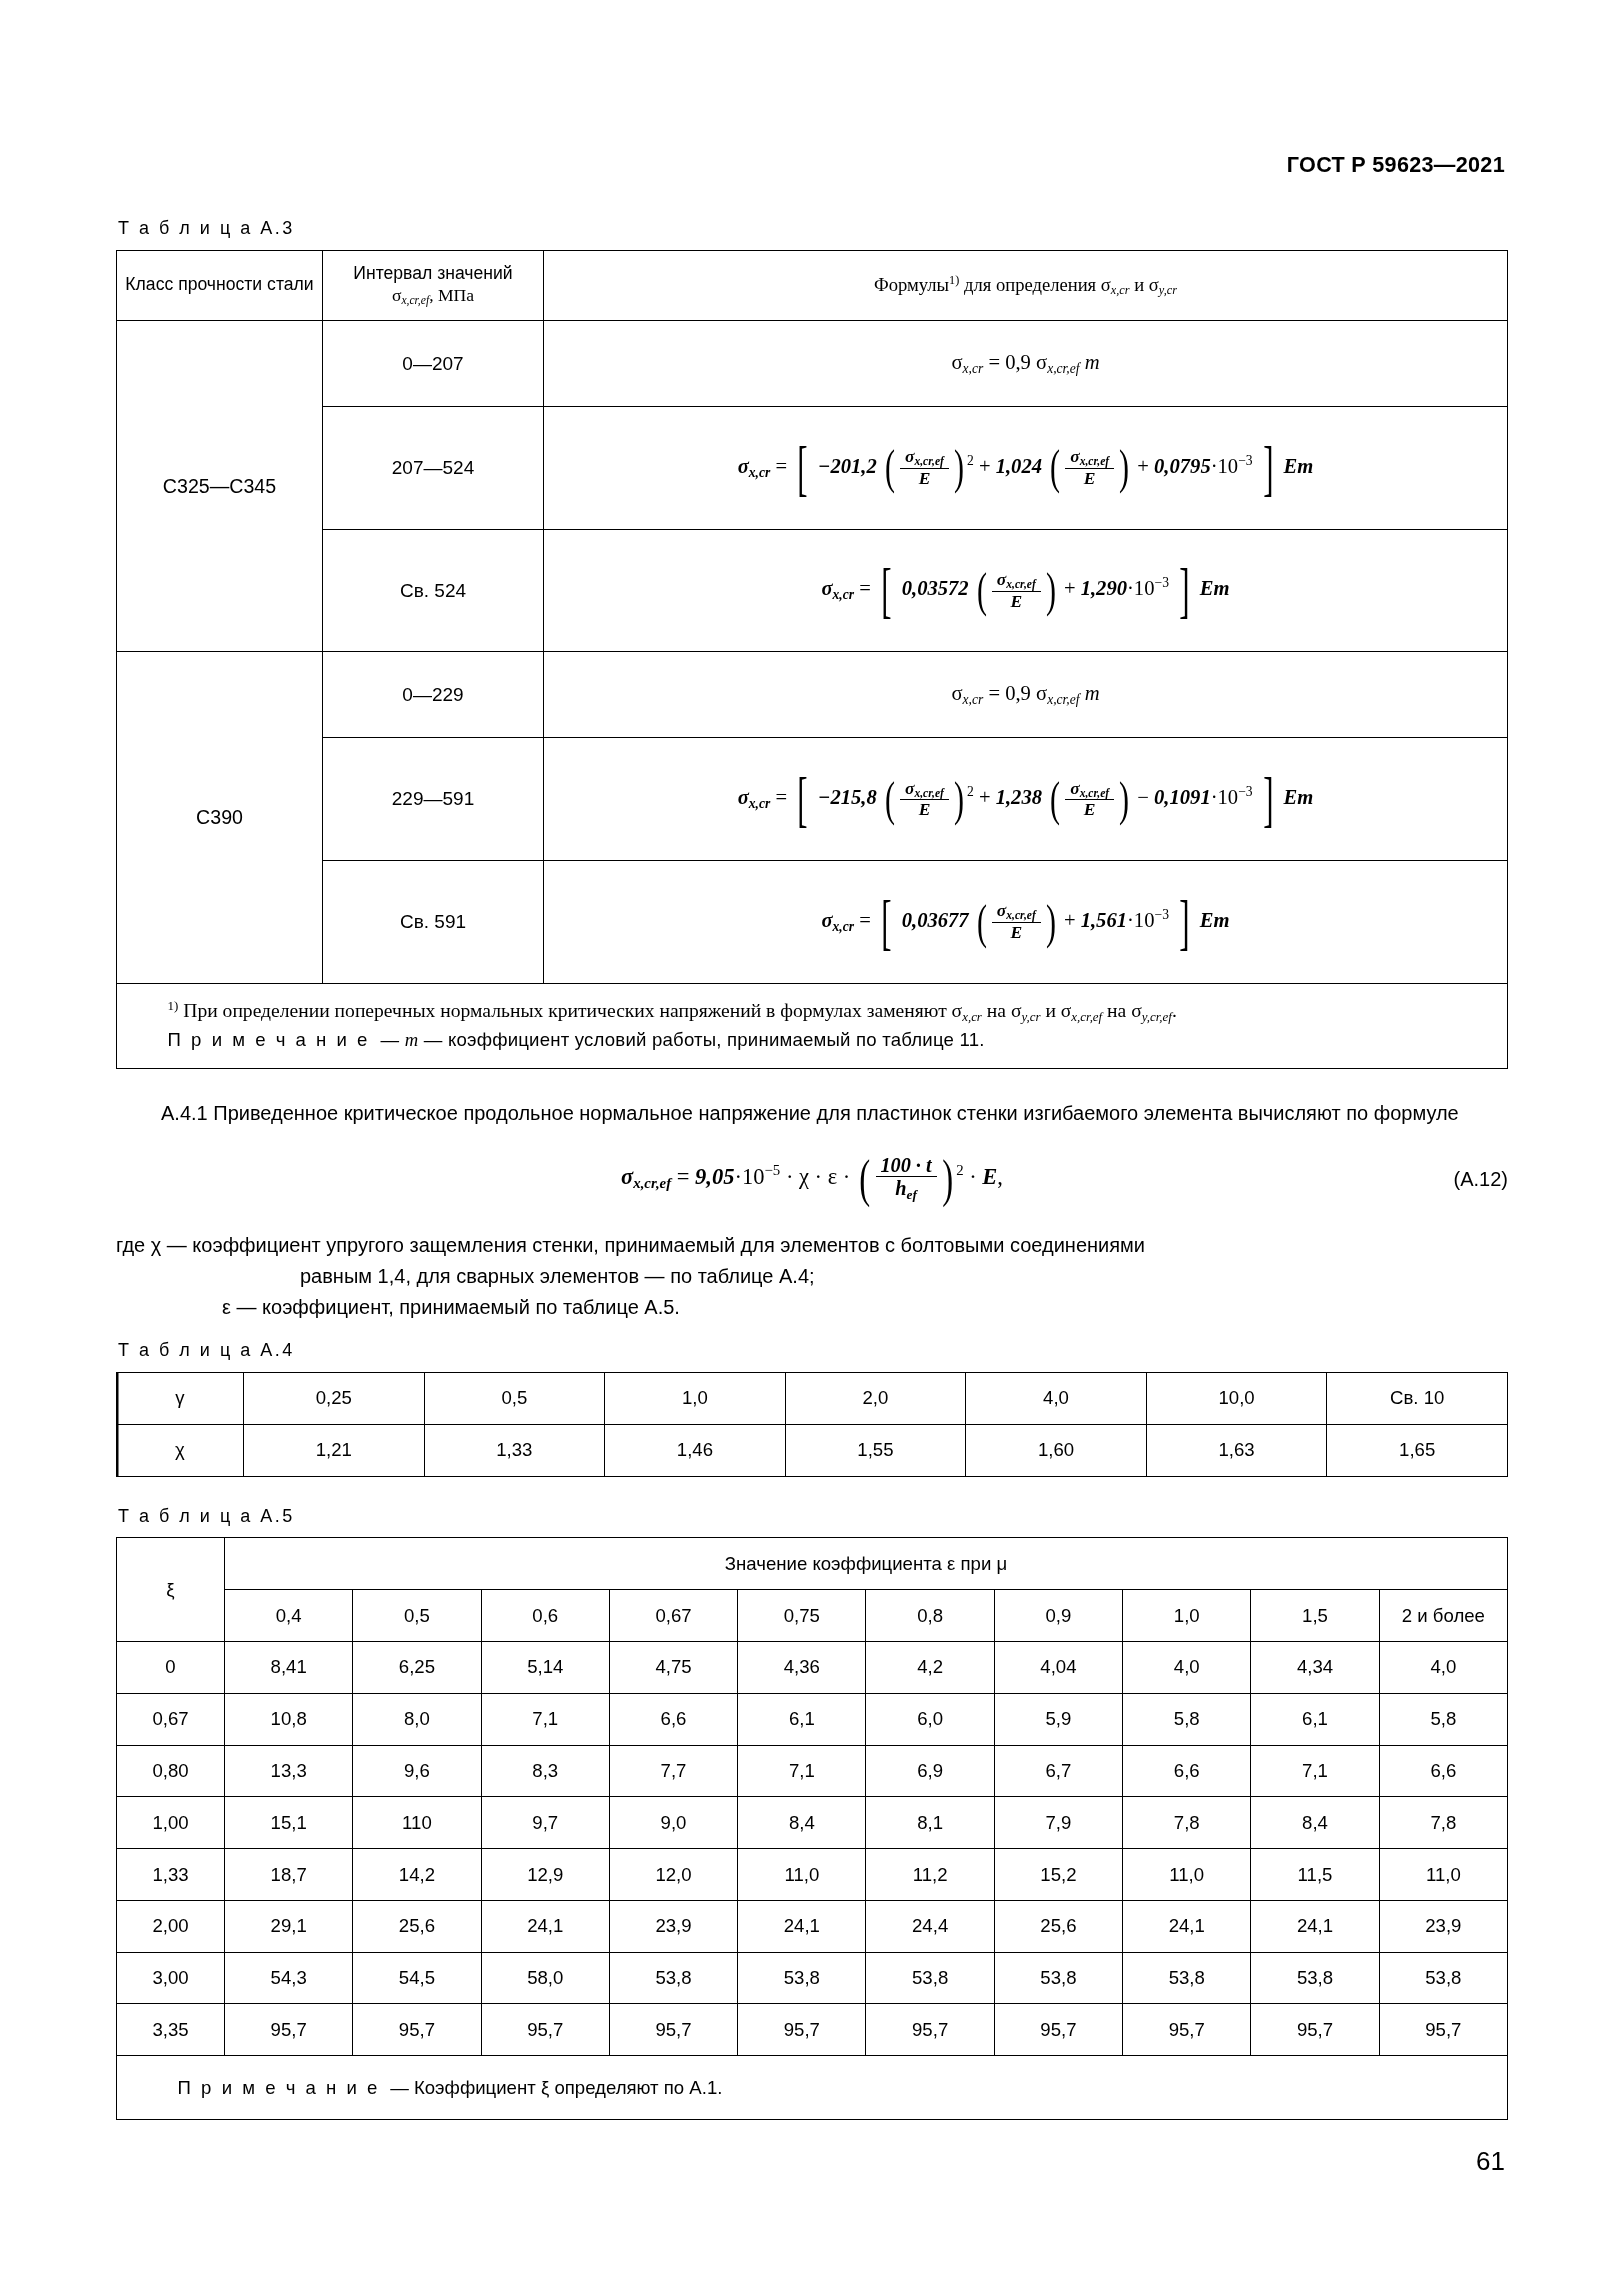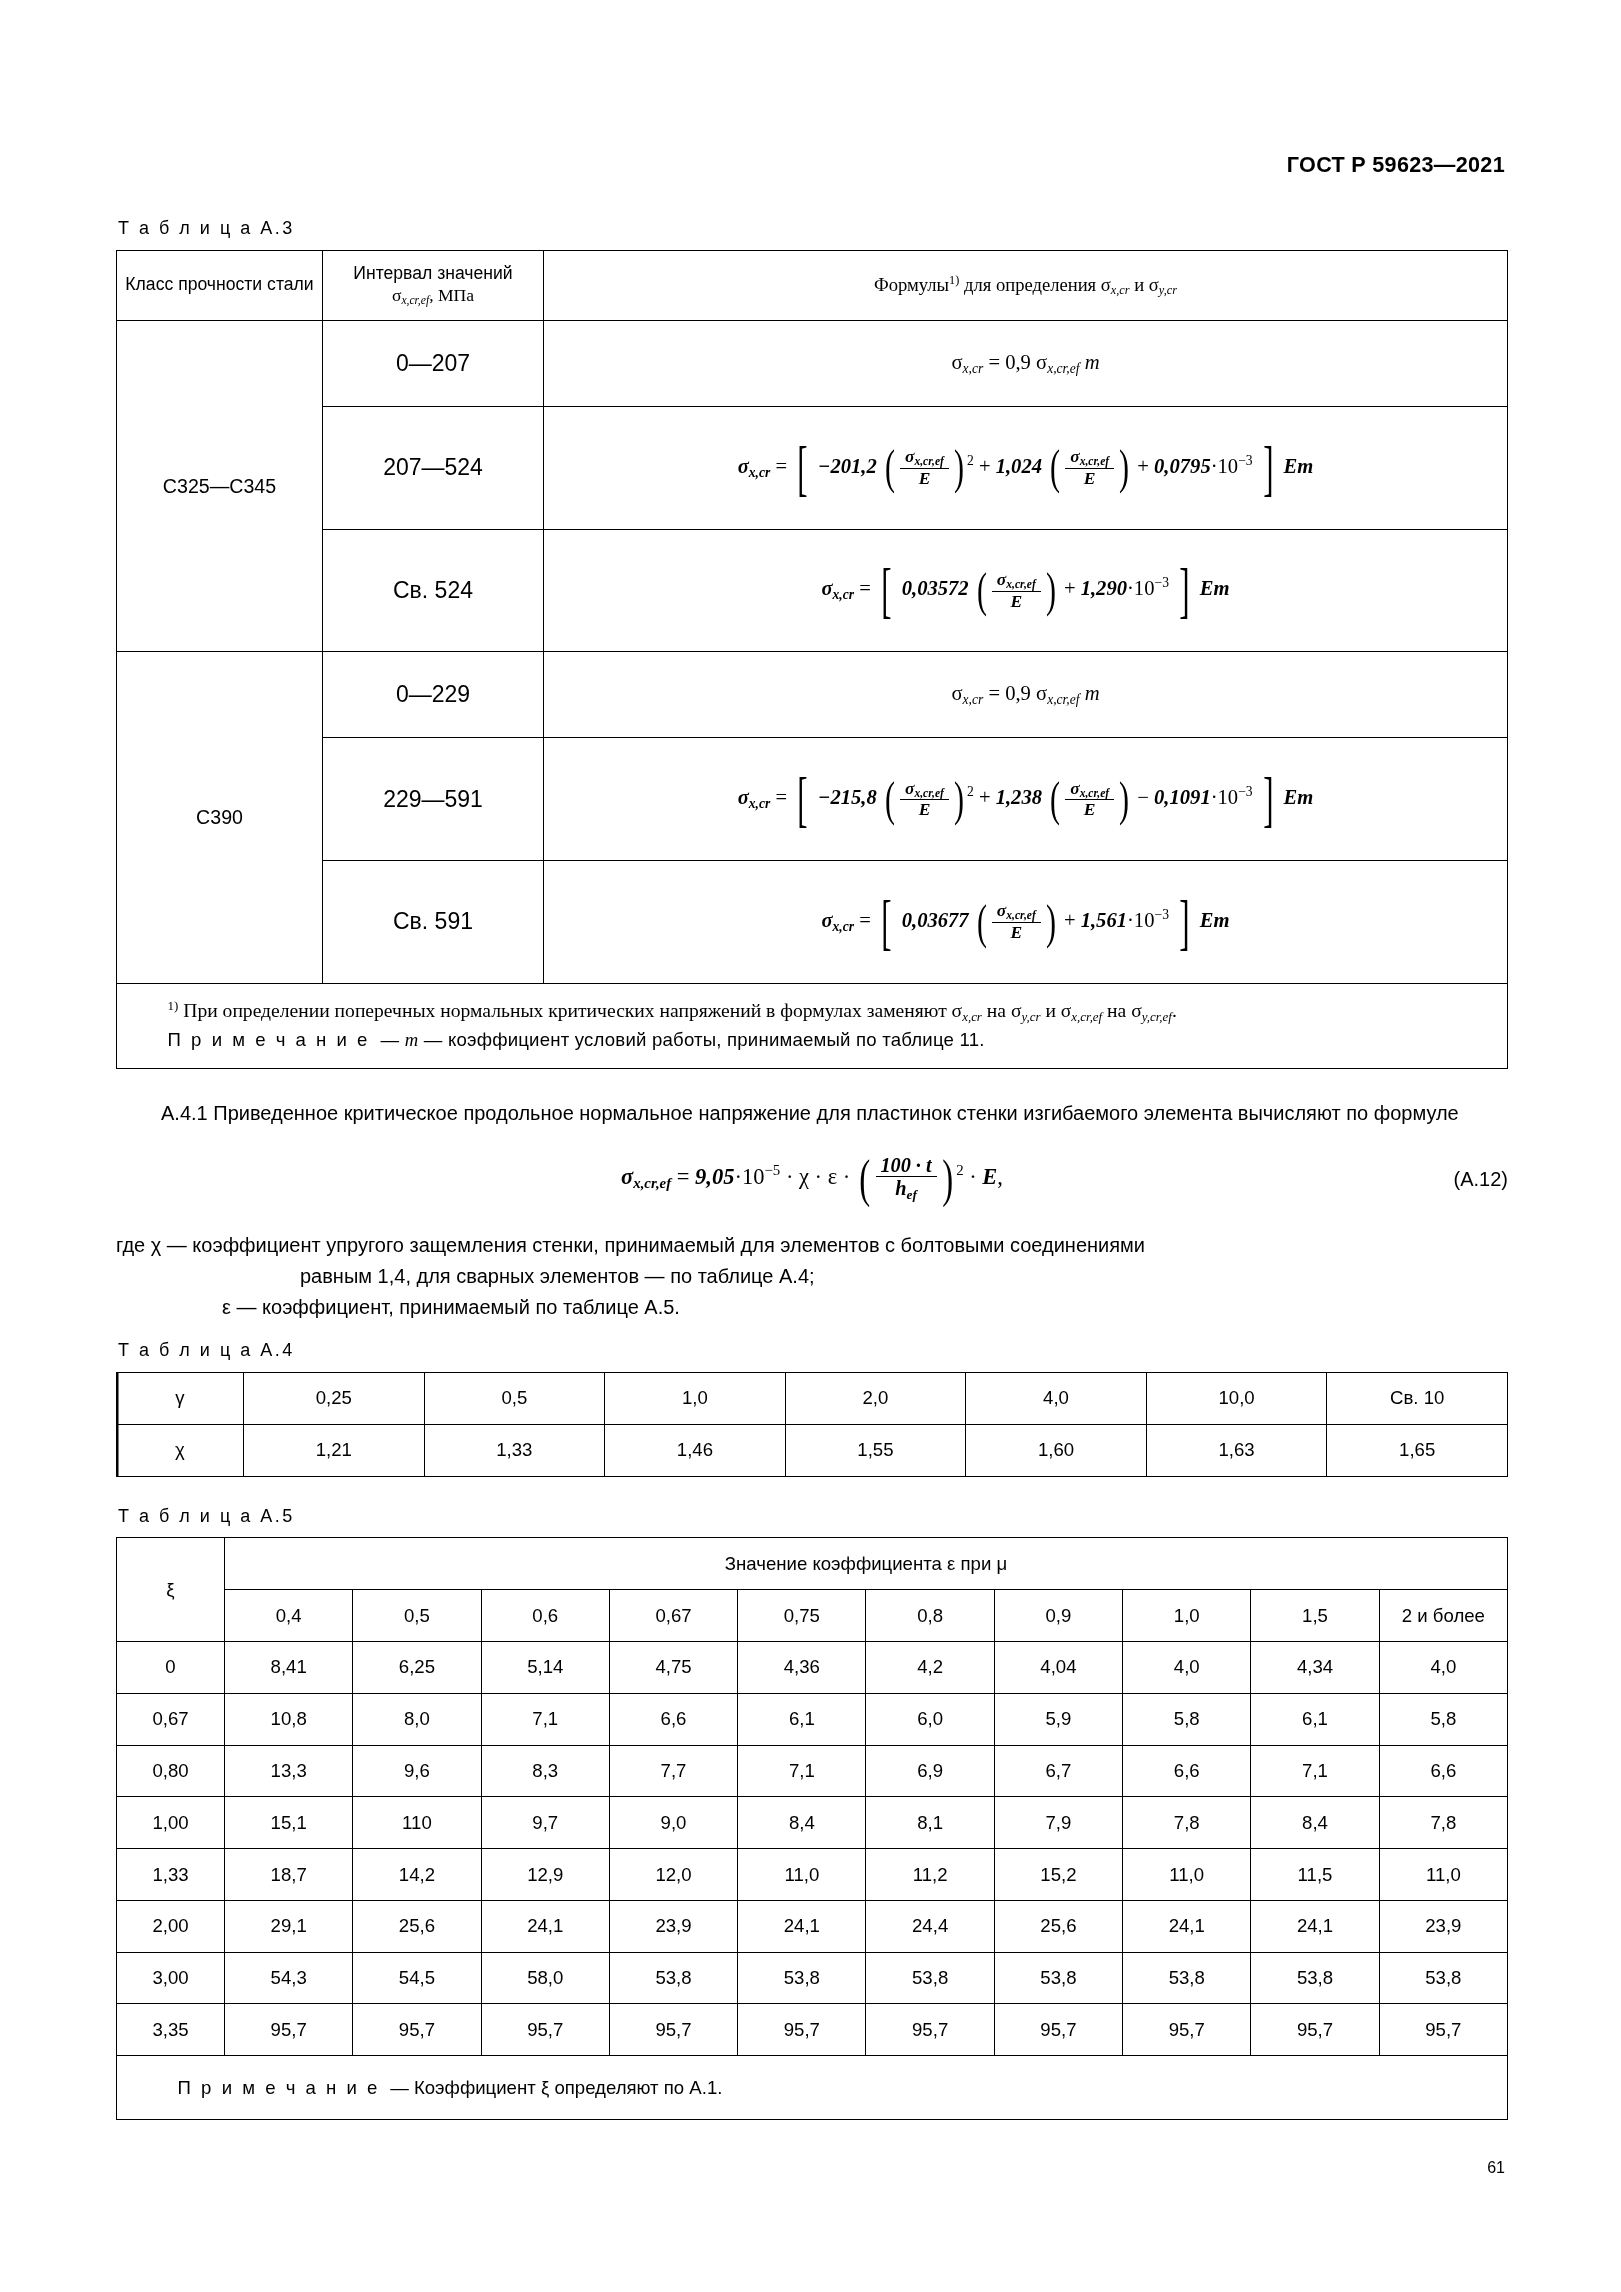--- a/index.html
+++ b/index.html
@@ -49,21 +49,21 @@
     border: 1.3px solid #000;
     text-align: center;
     vertical-align: middle;
     font-size: 18.6px;
     padding: 5.9px 3.9px;
   }
   
   .t-a3 { margin-bottom: 29px; }
   .t-a3 .hcell { font-size: 17.6px; line-height: 1.25; padding: 11.8px 5.9px; }
   .t-a3 .classcell { font-size: 19.6px; }
-  .t-a3 .intcell { font-size: 23px; height: 73px; }
+  .t-a3 .intcell { font-size: 19px; height: 73px; }
   .t-a3 .formula-cell { height: 73px; }
   .t-a3 .formula-cell.tall { height: 110px; }
   .note-cell {
     text-align: left !important;
     font-size: 18.6px;
     line-height: 1.5;
     padding: 11.8px 17.6px 13.7px 17.6px !important;
   }
   .note-cell .ind { display: block; text-indent: 33px; }
   .note-cell .prim { display: block; text-indent: 33px; letter-spacing: 0.2px; }
@@ -142,21 +142,21 @@
   .t-a5 .head-span { font-size: 18.6px; }
   .t-a5 .note-row td {
     text-align: left;
     padding: 11.8px 17.6px;
     font-size: 18.6px;
   }
   .pagenum {
     position: absolute;
     right: 116px;
     bottom: 116px;
-    font-size: 16px;
+    font-size: 26px;
   }
 </style>
 </head>
 <body>
 
 <div class="page">
 
   <div class="header-std">ГОСТ Р 59623—2021</div>
 
   <div class="content">

